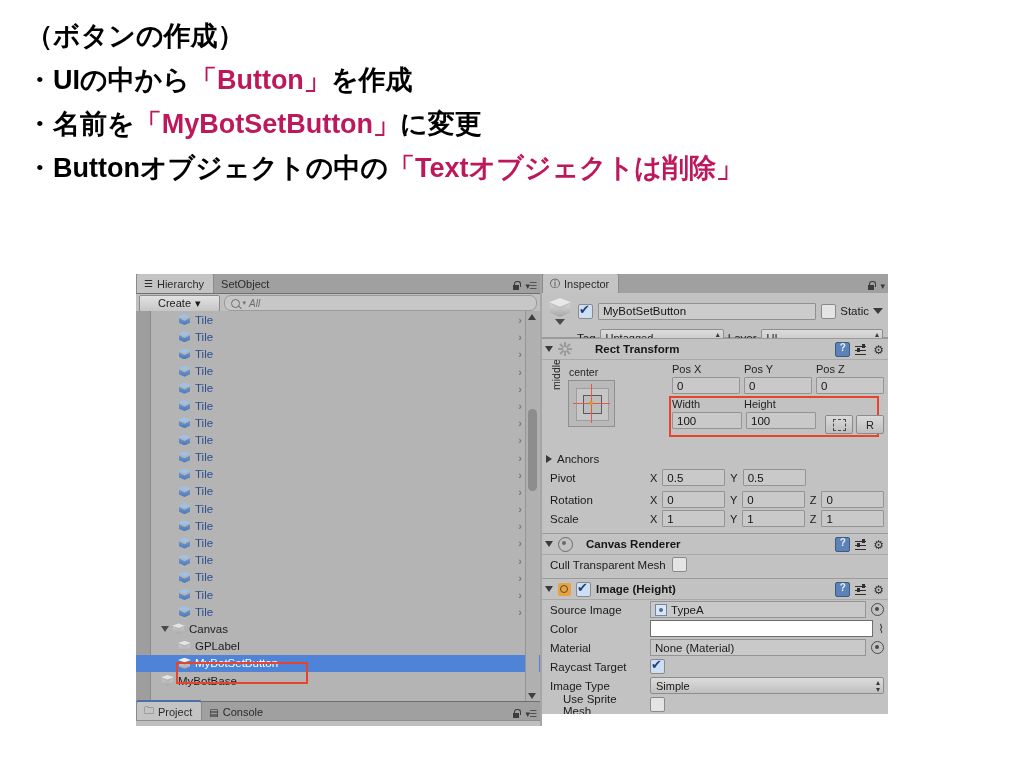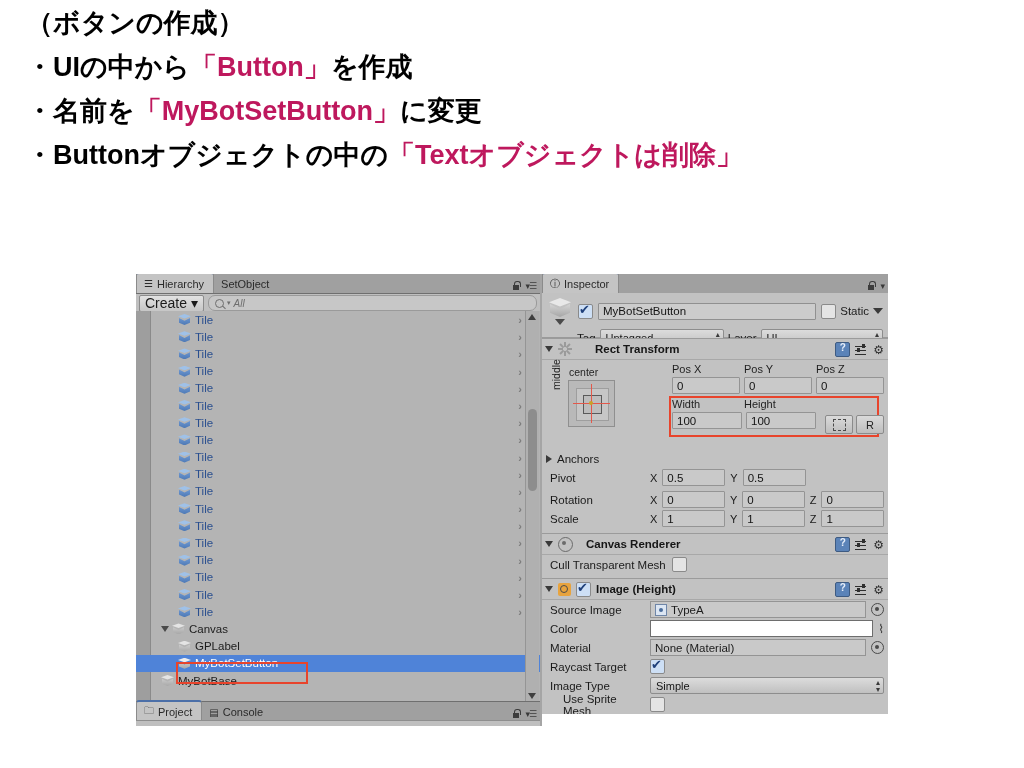--- a/index.html
+++ b/index.html
@@ -9,21 +9,21 @@
     height: 768px;
     background: #ffffff;
     font-family: "Liberation Sans", "DejaVu Sans", sans-serif;
     overflow: hidden;
   }
 
   
   .slide-text {
     position: absolute;
     left: 26px;
-    top: 1px;
+    top: 14px;
     width: 960px;
   }
   .slide-line {
     font-size: 27px;
     font-weight: bold;
     color: #000000;
     line-height: 44px;
     white-space: nowrap;
     letter-spacing: 0px;
   }
@@ -100,28 +100,28 @@
     height: 18px;
     background: #bfbfbf;
     border-bottom: 1px solid #8e8e8e;
     display: flex;
     align-items: center;
     padding: 0 3px;
     gap: 4px;
   }
   .btn-create {
     height: 15px;
-    padding: 0 5px;
+    padding: 0 18px;
     background: linear-gradient(#e2e2e2,#c6c6c6);
     border: 1px solid #8b8b8b;
     border-radius: 2px;
     display: flex;
     align-items: center;
     gap: 4px;
-    font-size: 14px;
+    font-size: 11px;
   }
   .search-field {
     flex: 1;
     height: 14px;
     background: #c7c7c7;
     border: 1px solid #9a9a9a;
     border-radius: 7px;
     display: flex;
     align-items: center;
     padding: 0 6px;

